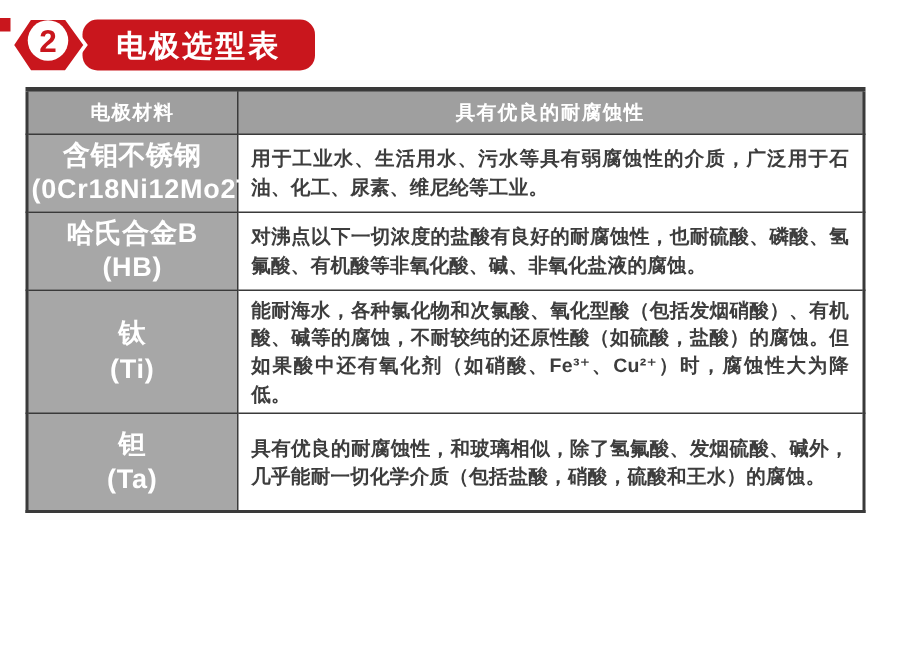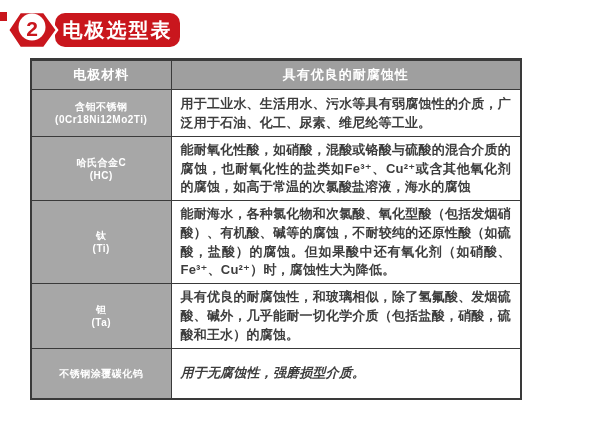--- a/index.html
+++ b/index.html
@@ -12,46 +12,46 @@
   *{margin:0;padding:0;box-sizing:border-box;}
   html,body{background:#ffffff;}
   body{
     width:600px;height:431px;position:relative;overflow:hidden;
     font-family:"Liberation Sans","DejaVu Sans",sans-serif;
   }
   .page{position:absolute;inset:0;background:#ffffff;}
 
   
   .title-pill{
-    position:absolute;left:55px;top:13px;width:125px;height:34px;
+    position:absolute;left:55px;top:13px;width:155px;height:34px;
     background:var(--red);border-radius:10px;
     color:#ffffff;font-size:20px;font-weight:bold;letter-spacing:2px;
     display:flex;align-items:center;justify-content:center;
   }
   .badge-svg{position:absolute;left:0;top:0;width:70px;height:58px;z-index:2;}
 
   
   table.selector{
-    position:absolute;left:30px;top:58px;width:492px;
+    position:absolute;left:17px;top:58px;width:560px;
     border-collapse:collapse;table-layout:fixed;
     border:2px solid var(--border);border-top-width:3px;
   }
   table.selector th,table.selector td{
     border:1.5px solid var(--border);
     vertical-align:middle;
   }
   col.c-mat{width:140px;}
   thead th{
     background:var(--header-bg);color:#ffffff;
     font-size:13px;font-weight:bold;height:30px;text-align:center;
     letter-spacing:1px;
   }
   tbody th.mat{
     background:var(--cell-bg);color:#ffffff;
-    font-size:10px;font-weight:bold;text-align:center;
+    font-size:18px;font-weight:bold;text-align:center;
     line-height:1.3;padding:2px 2px;letter-spacing:.5px;
   }
   tbody td.desc{
     background:#ffffff;color:var(--text);
     font-size:13px;font-weight:bold;line-height:1.44;
     padding:4px 9px 3px 9px;text-align:justify;
     letter-spacing:.2px;
   }
   tbody tr:nth-child(1) td{height:47px;}
   tbody tr:nth-child(2) td{height:48px;}
@@ -91,41 +91,35 @@
     <tbody>
         <tr>
           <th class="mat">
             <div>含钼不锈钢</div>
             <div>(0Cr18Ni12Mo2Ti)</div>
           </th>
           <td class="desc">用于工业水、生活用水、污水等具有弱腐蚀性的介质，广泛用于石油、化工、尿素、维尼纶等工业。</td>
         </tr>
         <tr>
           <th class="mat">
-            <div>哈氏合金C</div>
-            <div>(HC)</div>
+            <div>哈氏合金B</div>
+            <div>(HB)</div>
           </th>
-          <td class="desc">能耐氧化性酸，如硝酸，混酸或铬酸与硫酸的混合介质的腐蚀，也耐氧化性的盐类如Fe³⁺、Cu²⁺或含其他氧化剂的腐蚀，如高于常温的次氯酸盐溶液，海水的腐蚀</td>
+          <td class="desc">对沸点以下一切浓度的盐酸有良好的耐腐蚀性，也耐硫酸、磷酸、氢氟酸、有机酸等非氧化酸、碱、非氧化盐液的腐蚀。</td>
         </tr>
         <tr>
           <th class="mat">
             <div>钛</div>
             <div>(Ti)</div>
           </th>
           <td class="desc">能耐海水，各种氯化物和次氯酸、氧化型酸（包括发烟硝酸）、有机酸、碱等的腐蚀，不耐较纯的还原性酸（如硫酸，盐酸）的腐蚀。但如果酸中还有氧化剂（如硝酸、Fe³⁺、Cu²⁺）时，腐蚀性大为降低。</td>
         </tr>
         <tr>
           <th class="mat">
             <div>钽</div>
             <div>(Ta)</div>
           </th>
           <td class="desc">具有优良的耐腐蚀性，和玻璃相似，除了氢氟酸、发烟硫酸、碱外，几乎能耐一切化学介质（包括盐酸，硝酸，硫酸和王水）的腐蚀。</td>
         </tr>
-        <tr>
-          <th class="mat">
-            <div>不锈钢涂覆碳化钨</div>
-          </th>
-          <td class="desc">用于无腐蚀性，强磨损型介质。</td>
-        </tr>
       </tbody>
   </table>
 
 </div>
 
 </body></html>

